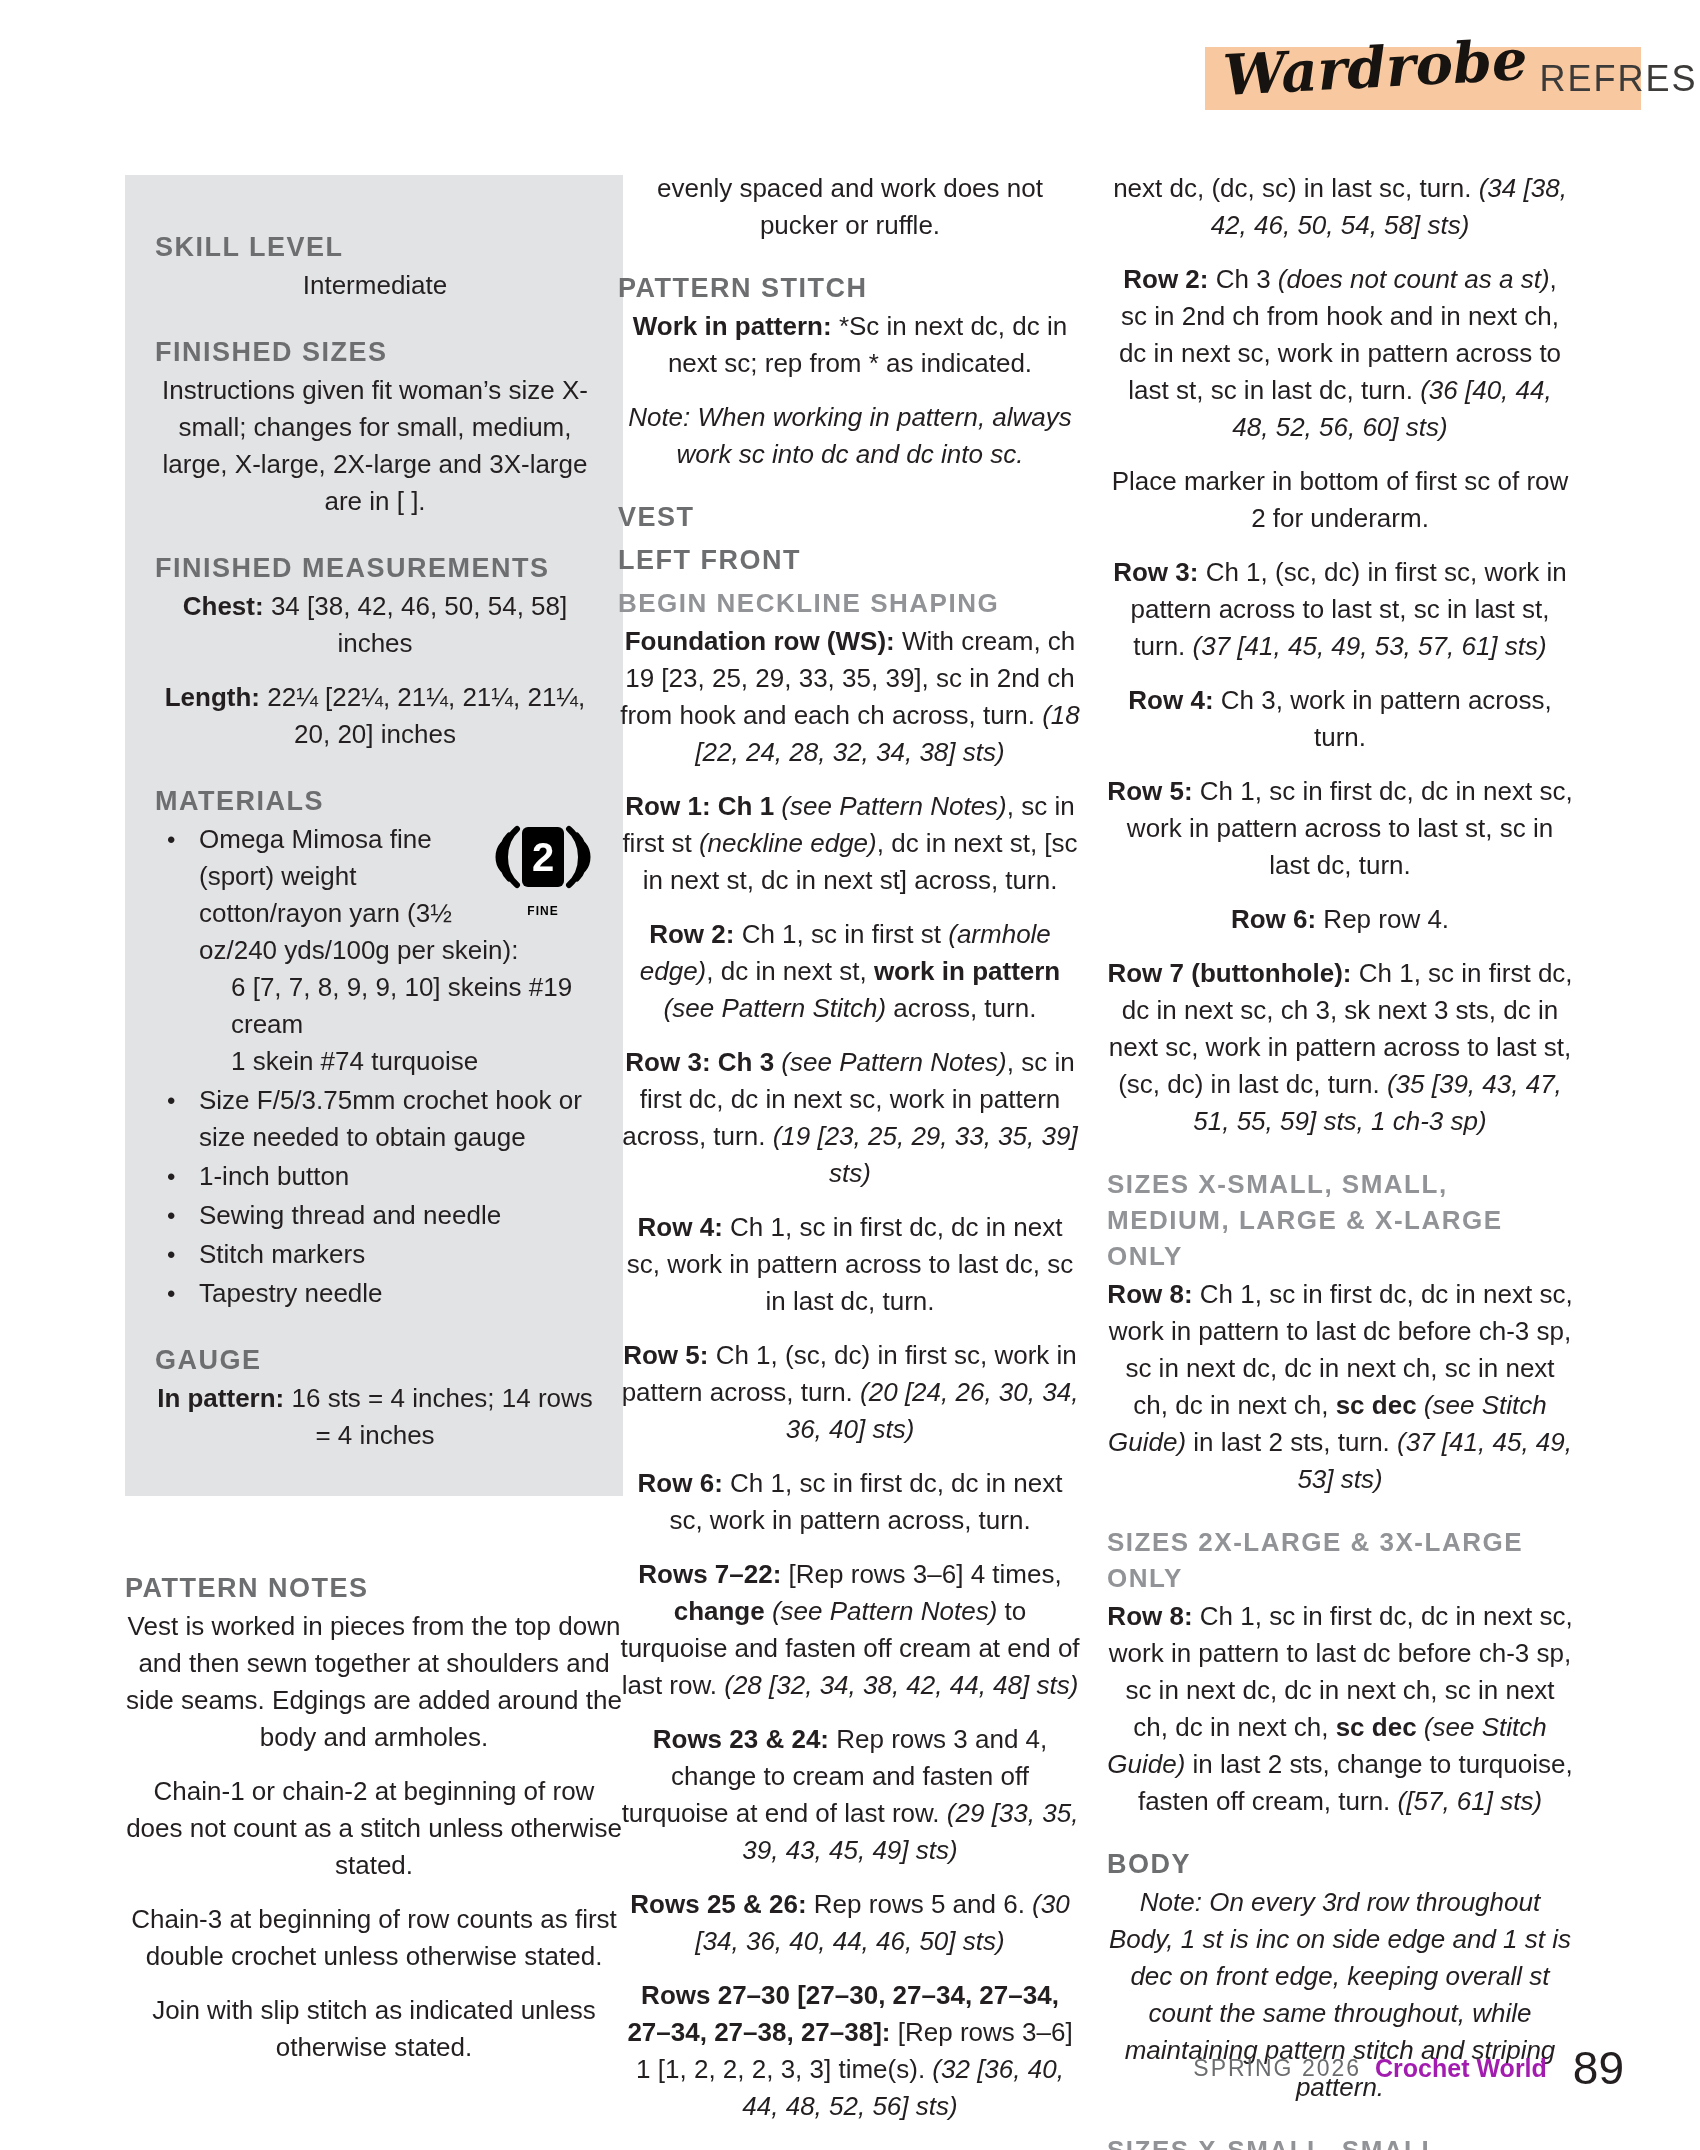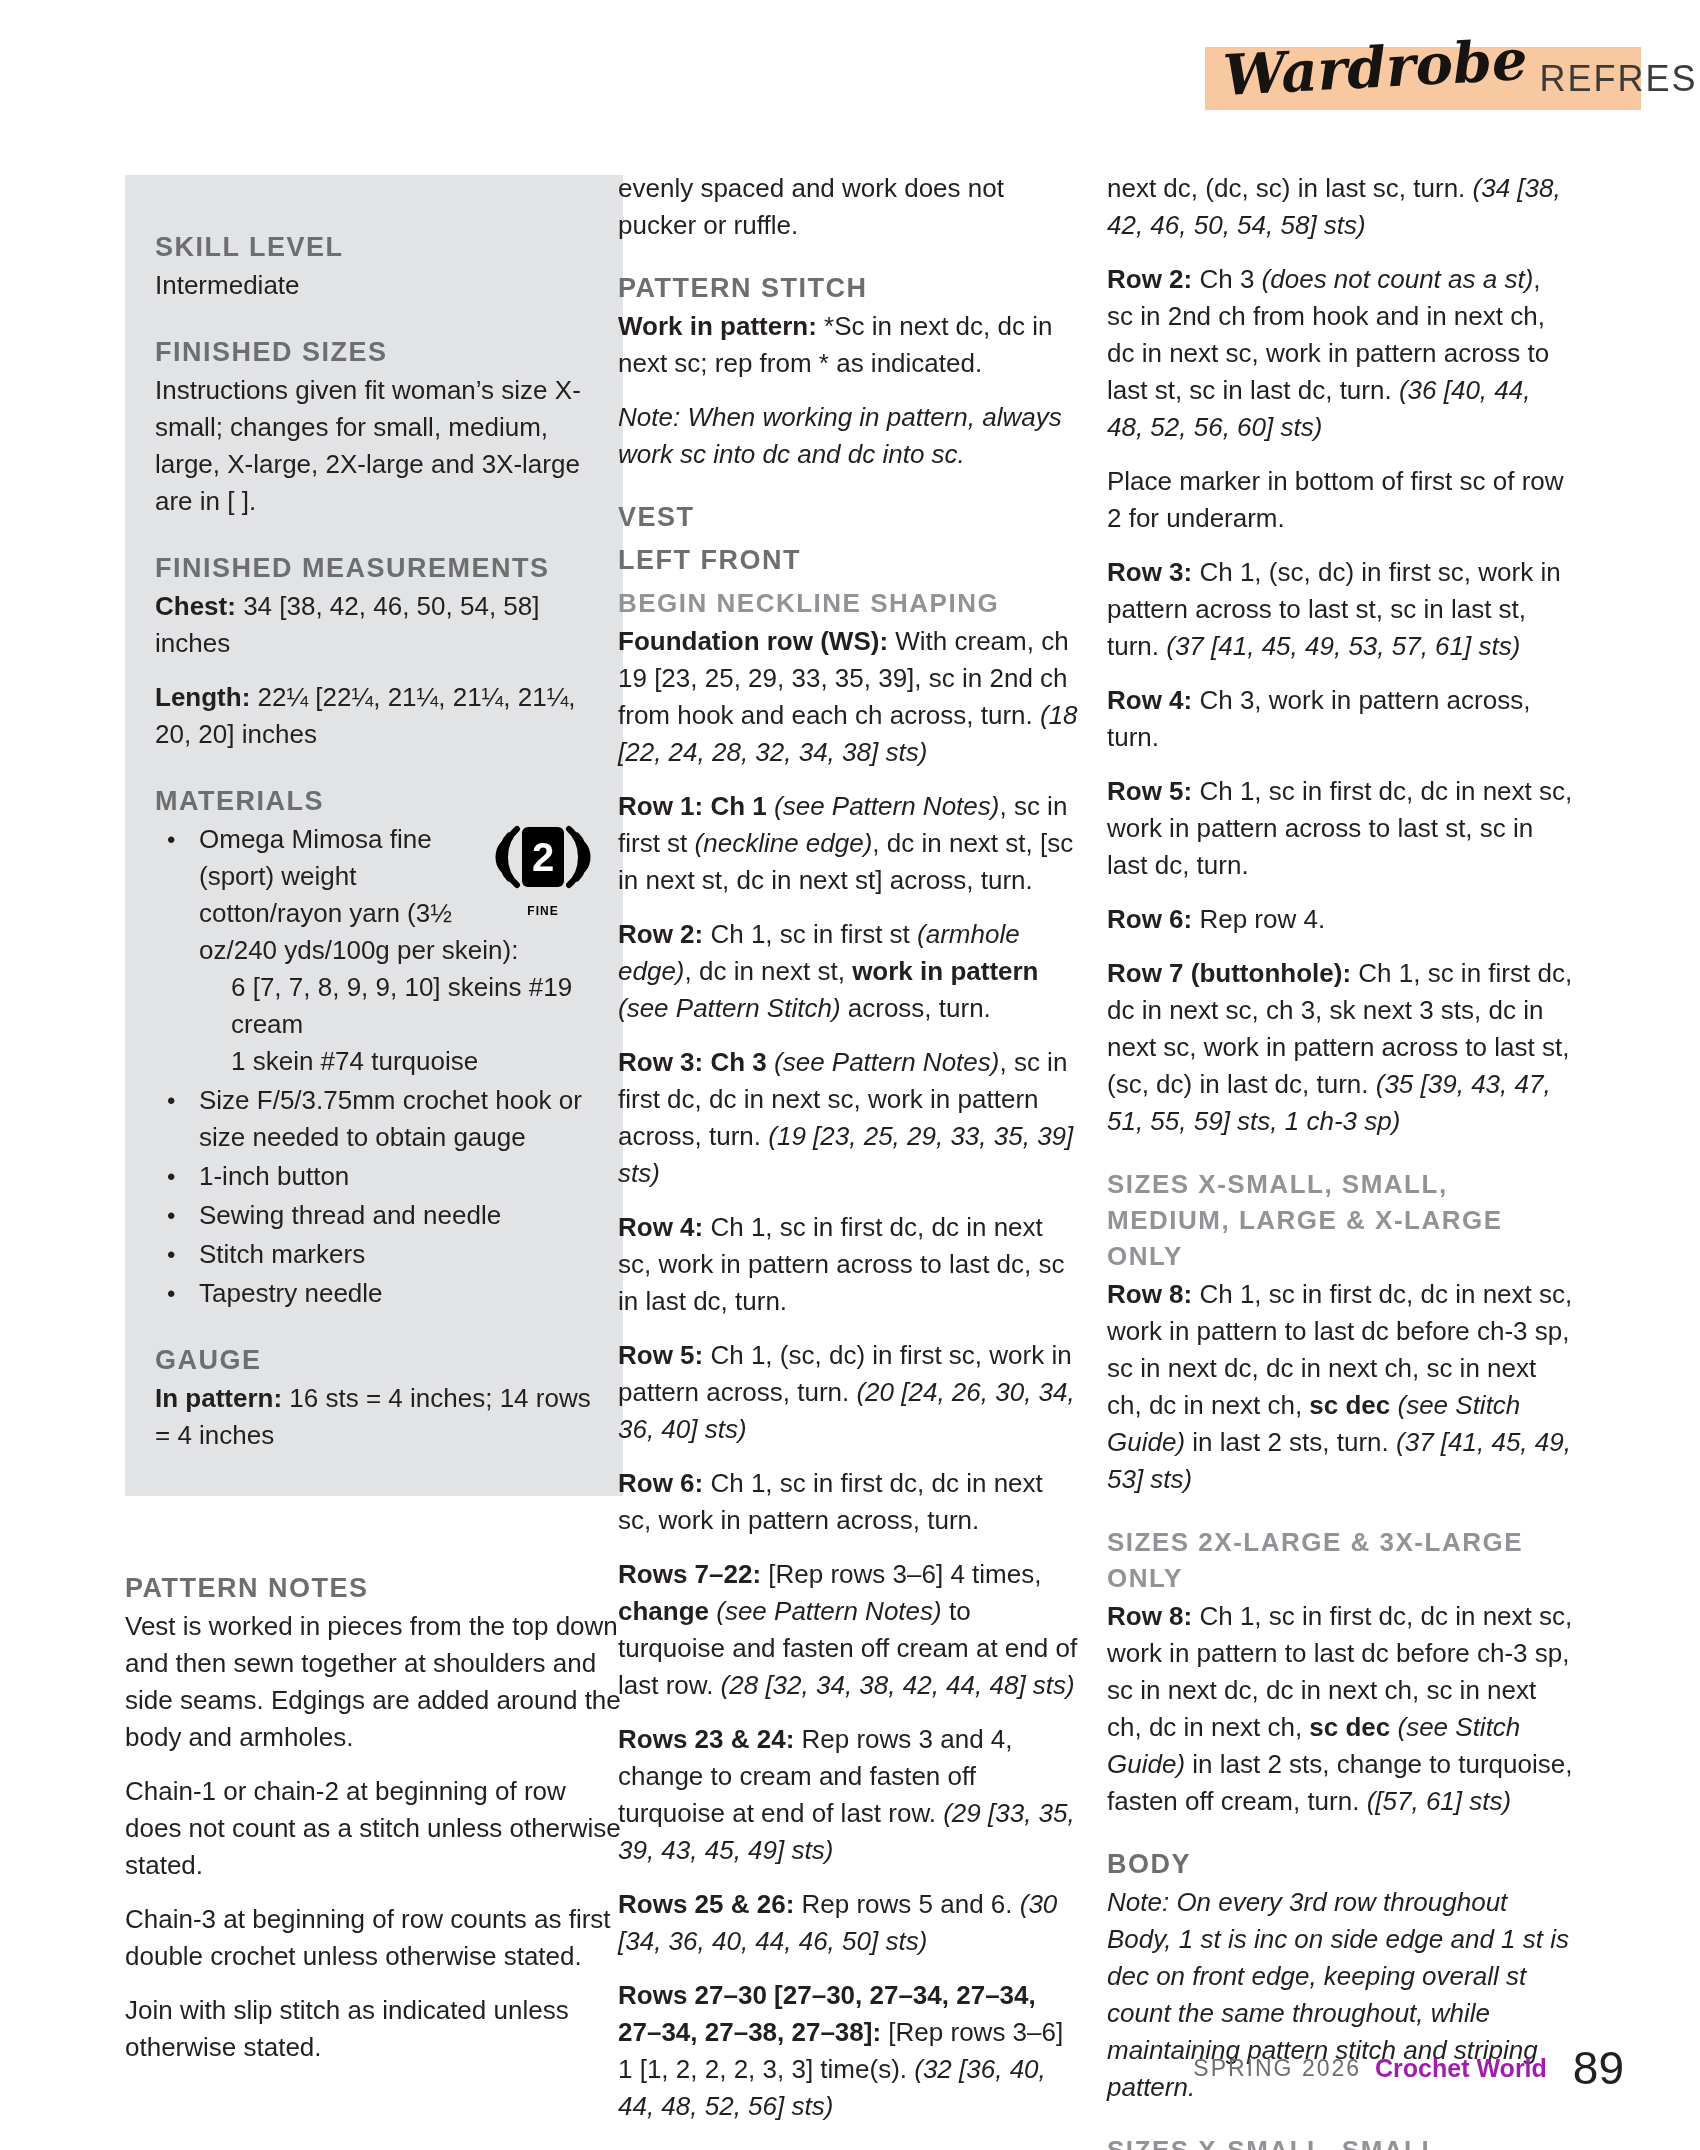--- a/index.html
+++ b/index.html
@@ -41,21 +41,21 @@
   .h2{
     color:var(--heading-gray);font-weight:bold;font-size:27px;
     letter-spacing:1.5px;margin-top:26px;line-height:36px;
   }
   .h3{
     color:var(--subheading-gray);font-weight:bold;font-size:26px;
     letter-spacing:1.5px;margin-top:26px;line-height:36px;
   }
   .infobox .h2{margin-top:30px;}
   .h2 + .h2, .h2 + .h3, .h3 + .h3{margin-top:7px;}
-  .para{margin:17px 0 0 0;}
+  .para{margin:17px 0 0 0;text-align:center;}
   .h2 + .para, .h3 + .para, .h2 + .blist{margin-top:2px;}
   .s-b{font-weight:bold;}
   .s-i{font-style:italic;}
   .s-bi{font-weight:normal;font-style:italic;}
   ul.blist{list-style:none;margin:2px 0 0 0;padding:0;}
   ul.blist li{position:relative;padding-left:44px;margin-top:2px;}
   ul.blist li::before{
     content:"\2022";position:absolute;left:12px;top:0;
     font-size:24px;color:var(--text-dark);
   }

